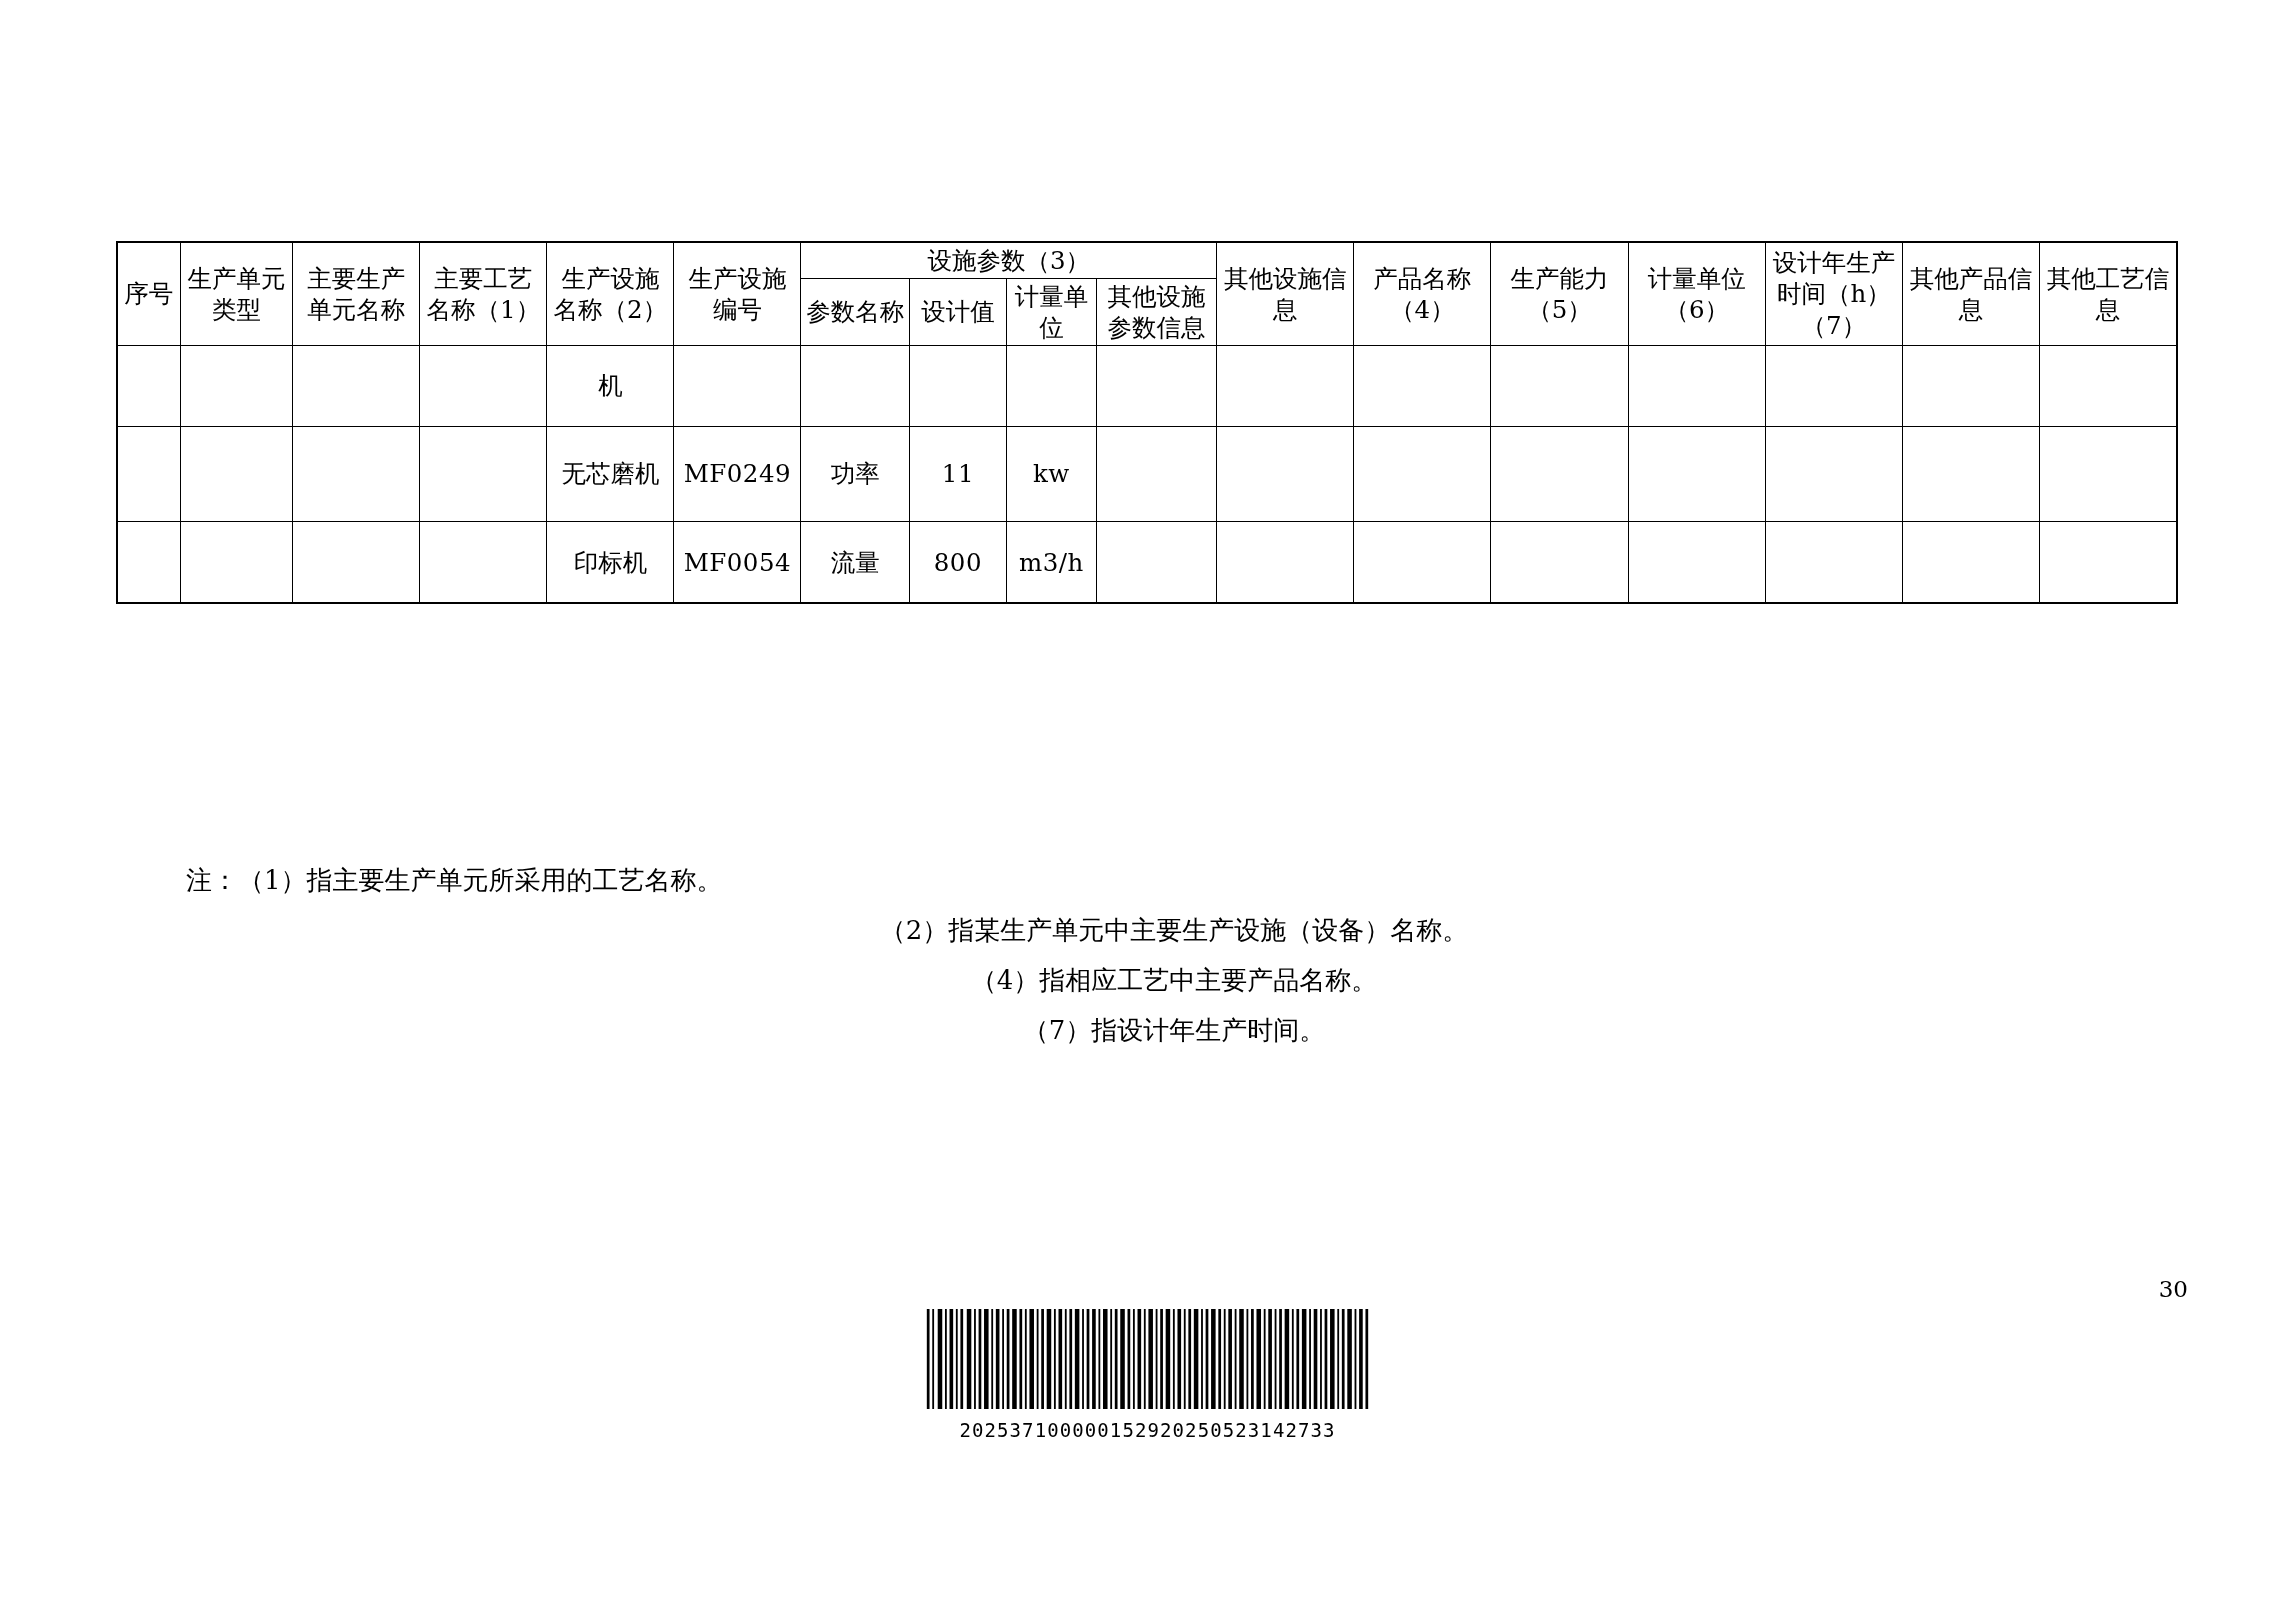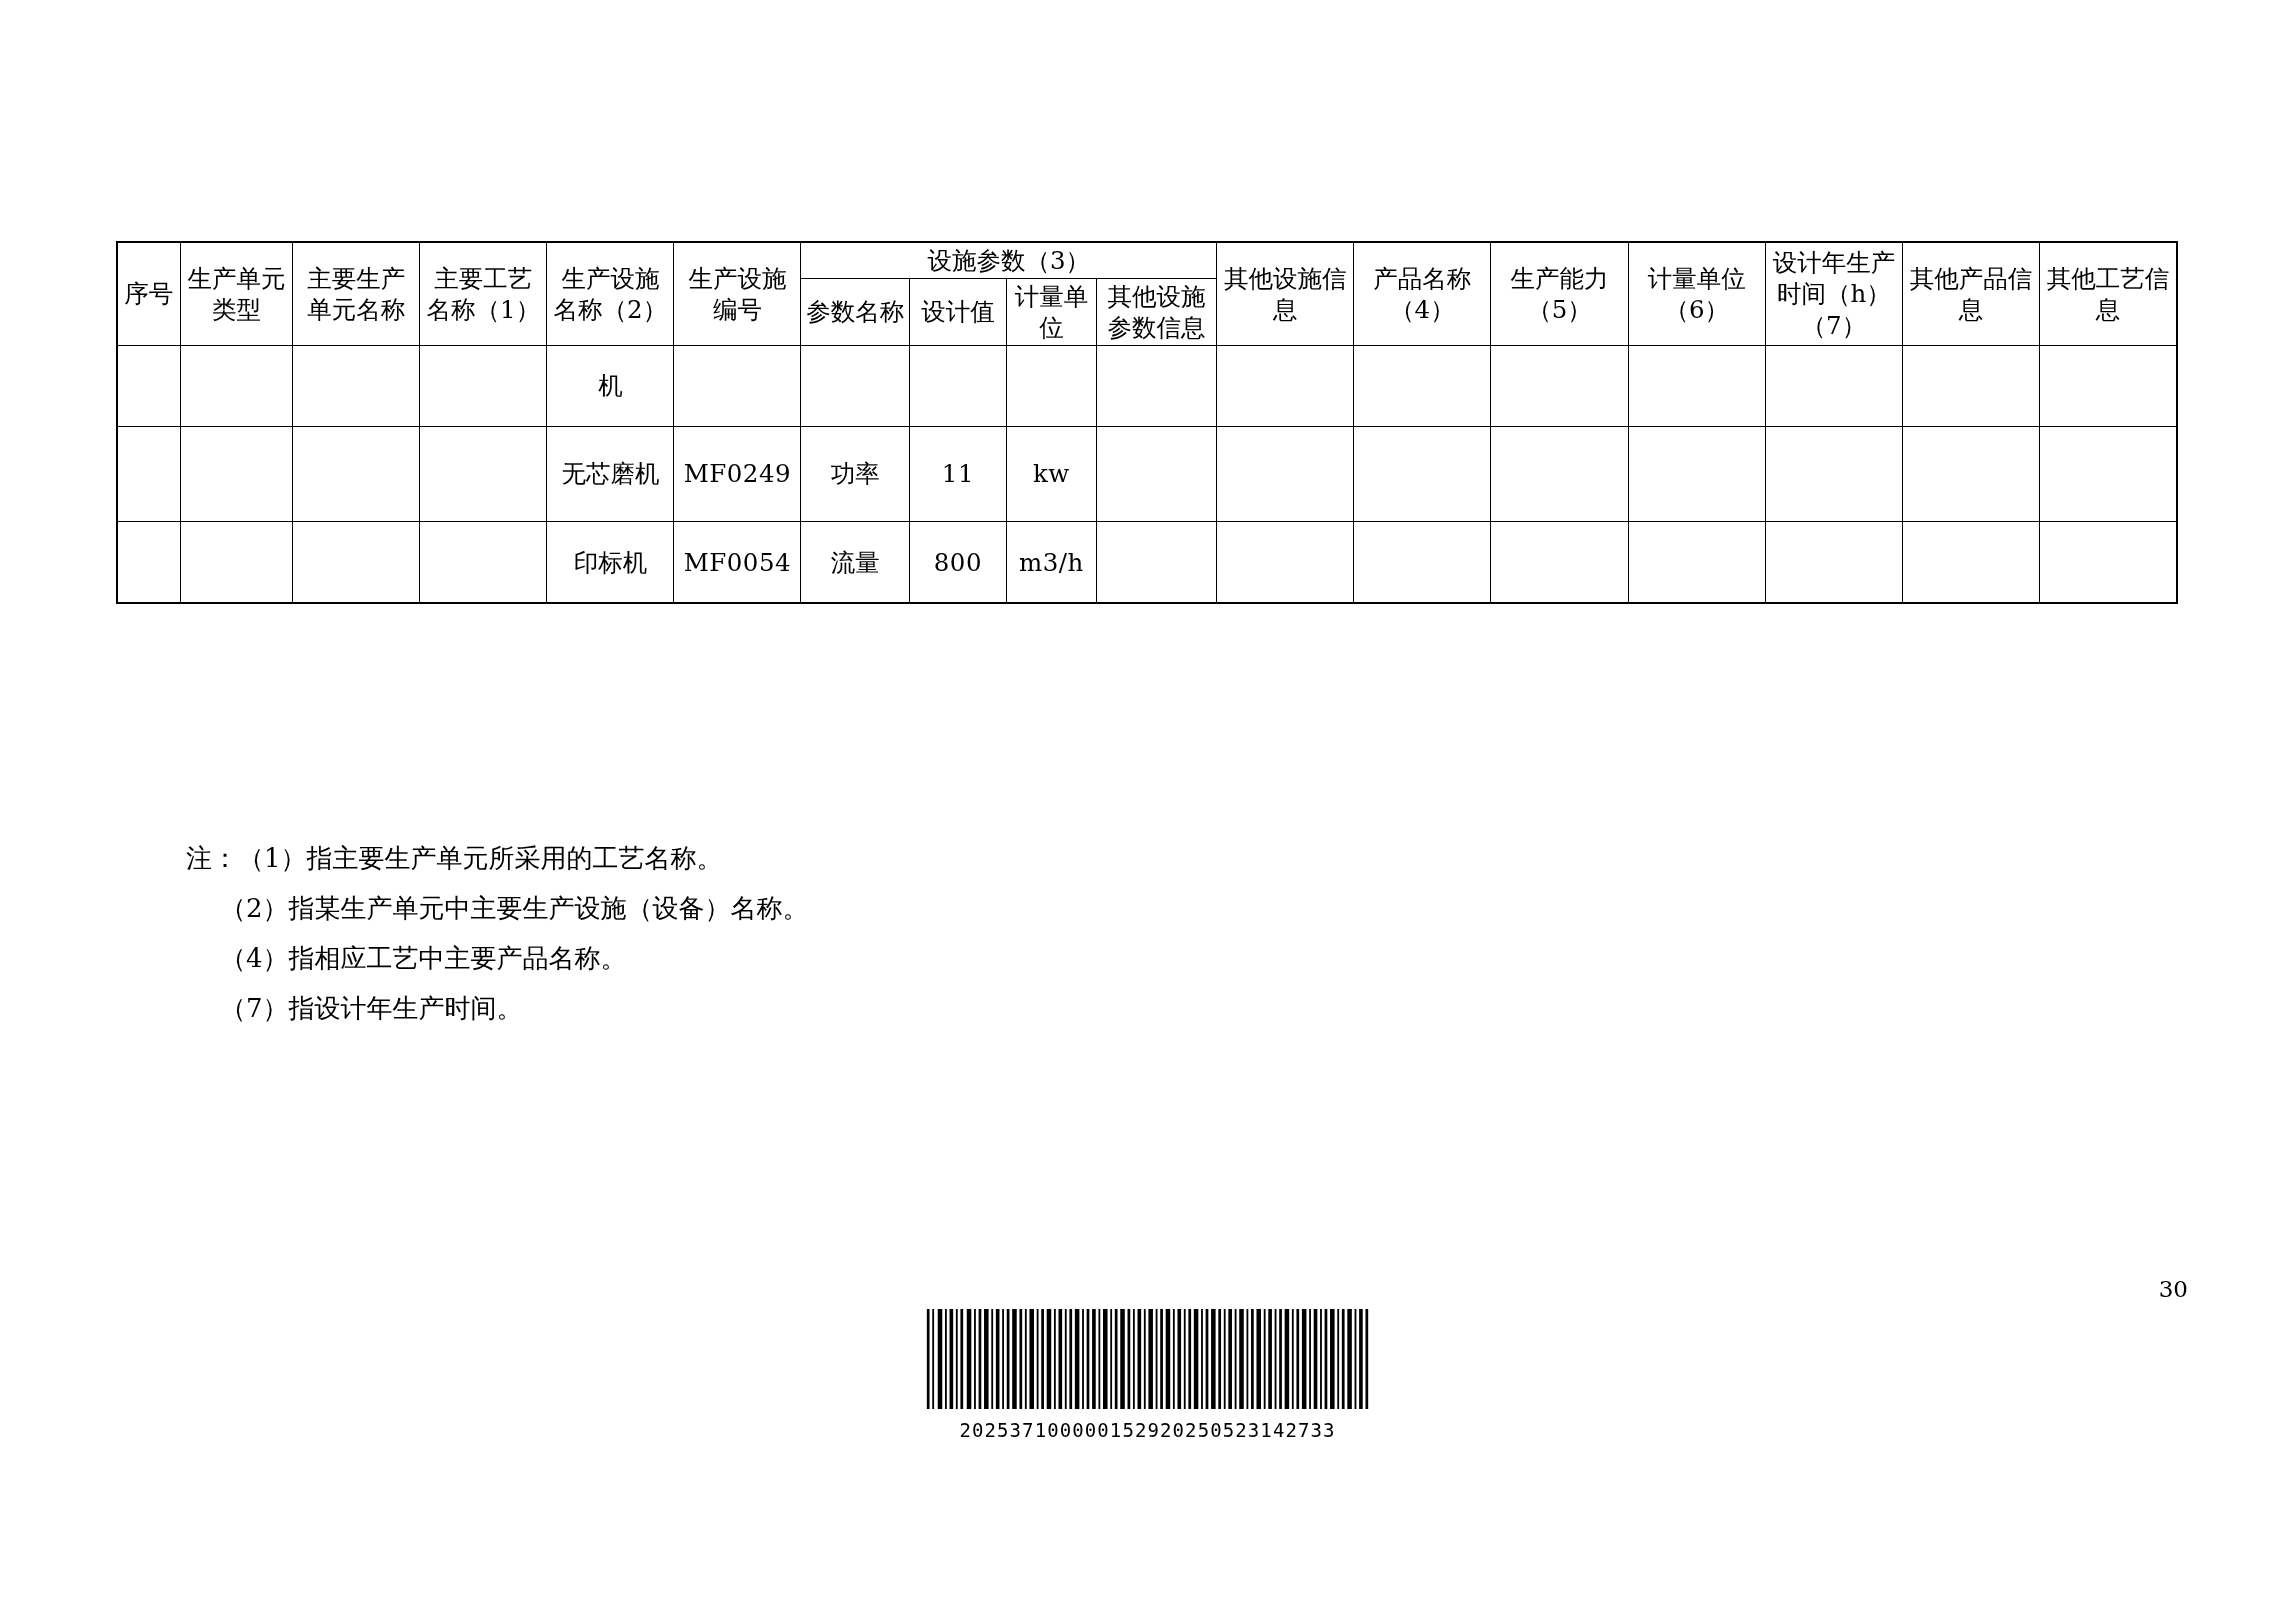--- a/index.html
+++ b/index.html
@@ -51,29 +51,29 @@
     letter-spacing: 0.5px;
   }
   .h-row td { font-size: 24.5px; }
   .body-row td { height: 76px; }
   .body-row.tall td { height: 91px; }
 
   
   .notes {
     position: absolute;
     left: 186px;
-    top: 834px;
+    top: 856px;
     width: 1909px;
     font-size: 26px;
     line-height: 1.92;
     font-family: "DejaVu Serif", "Liberation Serif", serif;
   }
   .notes .note-line { white-space: nowrap; }
   .notes .note-first { margin-left: 0; }
-  .notes .note-rest { margin-left: 34px; }
+  .notes .note-rest { margin-left: 67px; text-align: center; }
 
   
   .page-number {
     position: absolute;
     right: 107px;
     top: 1276px;
     font-size: 23px;
     font-family: "DejaVu Serif", "Liberation Serif", serif;
   }
 

